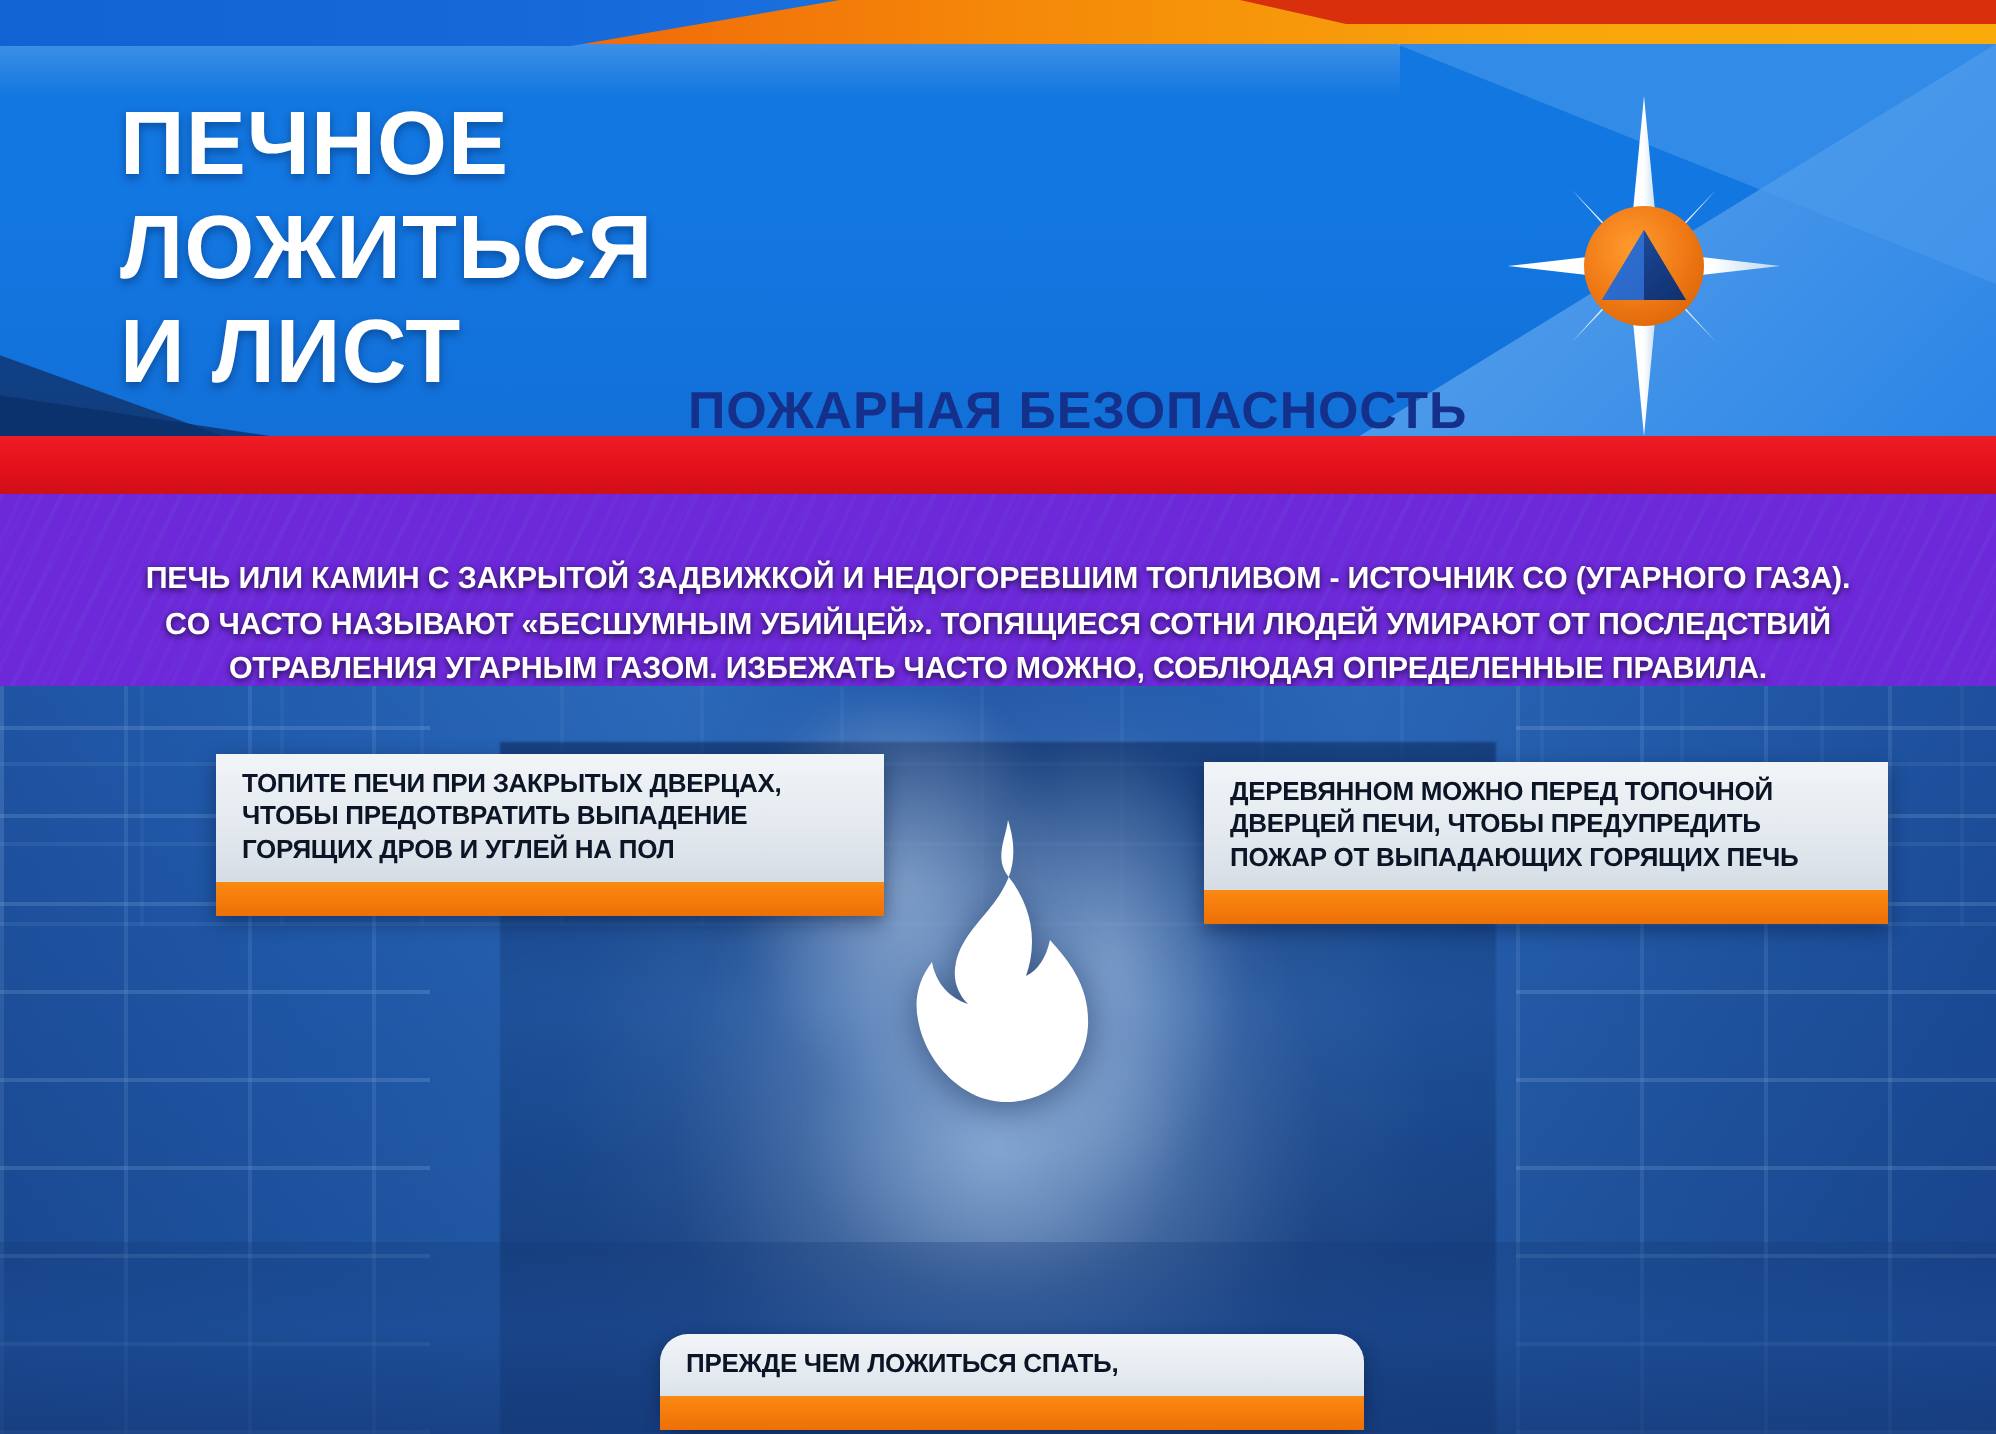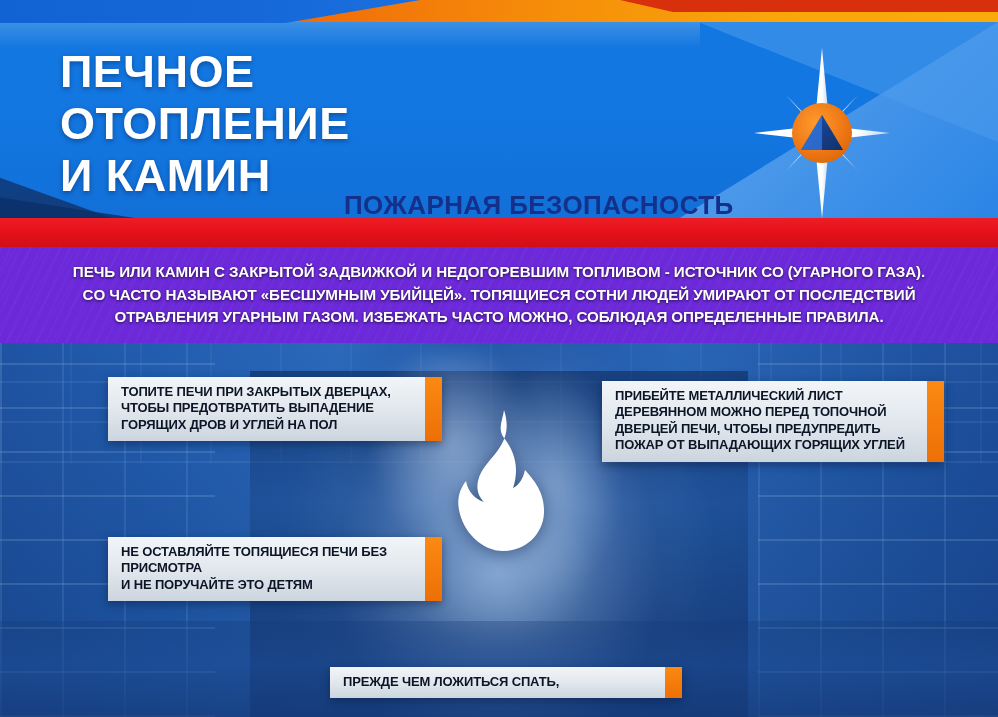--- a/index.html
+++ b/index.html
@@ -118,21 +118,21 @@
     overflow:hidden;
   }
   .intro-band .grain{
     position:absolute;inset:0;
     background:
       repeating-linear-gradient(115deg,rgba(120,170,225,.05) 0 2px,rgba(0,0,0,0) 2px 9px),
       repeating-linear-gradient(-60deg,rgba(100,150,215,.04) 0 2px,rgba(0,0,0,0) 2px 13px);
   }
   .intro-text{
     position:relative;
-    margin:0;padding:14px 22px 0;
+    margin:18px;padding:14px 22px 0;
     text-align:center;
     color:#ffffff;
     font-weight:700;
     font-size:15.2px;
     line-height:22.5px;
     letter-spacing:-.1px;
     text-shadow:0 1px 3px rgba(0,0,0,.7);
   }
 
   
@@ -194,62 +194,63 @@
     filter:drop-shadow(0 3px 9px rgba(8,28,70,.5));
   }
 
   
   .tip{
     position:absolute;
     display:flex;align-items:stretch;
     background:linear-gradient(180deg,#f2f5f8 0%,#e2e8ee 48%,#ccd5de 100%);
     box-shadow:0 3px 9px rgba(4,20,52,.45);
     z-index:7;
+    flex-direction:column;
   }
   .tip .txt{
     flex:1 1 auto;
     padding:7px 10px 8px 13px;
     color:#0c1526;
     font-weight:700;
     font-size:13px;
     line-height:16.4px;
     letter-spacing:-.15px;
   }
   .tip .bar{
     flex:0 0 17px;
     background:linear-gradient(180deg,#fb8a12 0%,#f57c0c 50%,#ec7007 100%);
   }
   .tip .line{display:block;white-space:nowrap;}
 
   #tip1{left:108px;top:377px;width:334px;}
   #tip2{left:602px;top:381px;width:342px;}
   #tip3{left:108px;top:537px;width:334px;}
   #tip4{left:582px;top:546px;width:362px;}
-  #tip5{left:330px;top:667px;width:352px;}
+  #tip5{left:330px;top:667px;width:352px;border-radius:14px;}
 </style>
 </head>
 <body>
 
 <div id="poster">
 
   <div class="top-strip"></div>
   <div class="top-strip-blue"></div>
   <div class="top-strip-red"></div>
 
   <div class="header">
     <div class="header-light-wedge"></div>
     <div class="header-light-wedge2"></div>
     <div class="header-sheen"></div>
     <div class="header-dark-wedge-left"></div>
     <div class="header-dark-wedge-left2"></div>
 
     <div class="title-block">
       <div class="title-line">ПЕЧНОЕ</div>
-      <div class="title-line">ОТОПЛЕНИЕ</div>
-      <div class="title-line">И КАМИН</div>
+      <div class="title-line">ЛОЖИТЬСЯ</div>
+      <div class="title-line">И ЛИСТ</div>
     </div>
 
     <div class="subtitle">ПОЖАРНАЯ БЕЗОПАСНОСТЬ</div>
 
     <svg class="logo" viewBox="0 0 140 170" aria-hidden="true">
       <defs>
         <linearGradient id="rayV" x1="0" y1="0" x2="1" y2="0">
           <stop offset="0%" stop-color="#ffffff"></stop>
           <stop offset="50%" stop-color="#ffffff"></stop>
           <stop offset="100%" stop-color="#bcd6ef"></stop>
@@ -320,36 +321,27 @@
     <div class="txt">
       <span class="line">ТОПИТЕ ПЕЧИ ПРИ ЗАКРЫТЫХ ДВЕРЦАХ,</span>
       <span class="line">ЧТОБЫ ПРЕДОТВРАТИТЬ ВЫПАДЕНИЕ</span>
       <span class="line">ГОРЯЩИХ ДРОВ И УГЛЕЙ НА ПОЛ</span>
     </div>
     <div class="bar"></div>
   </div>
 
   <div class="tip" id="tip2">
     <div class="txt">
-      <span class="line">ПРИБЕЙТЕ МЕТАЛЛИЧЕСКИЙ ЛИСТ</span>
       <span class="line">ДЕРЕВЯННОМ МОЖНО ПЕРЕД ТОПОЧНОЙ</span>
       <span class="line">ДВЕРЦЕЙ ПЕЧИ, ЧТОБЫ ПРЕДУПРЕДИТЬ</span>
-      <span class="line">ПОЖАР ОТ ВЫПАДАЮЩИХ ГОРЯЩИХ УГЛЕЙ</span>
+      <span class="line">ПОЖАР ОТ ВЫПАДАЮЩИХ ГОРЯЩИХ ПЕЧЬ</span>
     </div>
     <div class="bar"></div>
   </div>
 
-  <div class="tip" id="tip3">
-    <div class="txt">
-      <span class="line">НЕ ОСТАВЛЯЙТЕ ТОПЯЩИЕСЯ ПЕЧИ БЕЗ</span>
-      <span class="line">ПРИСМОТРА</span>
-      <span class="line">И НЕ ПОРУЧАЙТЕ ЭТО ДЕТЯМ</span>
-    </div>
-    <div class="bar"></div>
-  </div>
 
 
   <div class="tip" id="tip5">
     <div class="txt">
       <span class="line">ПРЕЖДЕ ЧЕМ ЛОЖИТЬСЯ СПАТЬ,</span>
     </div>
     <div class="bar"></div>
   </div>
 
 </div>

